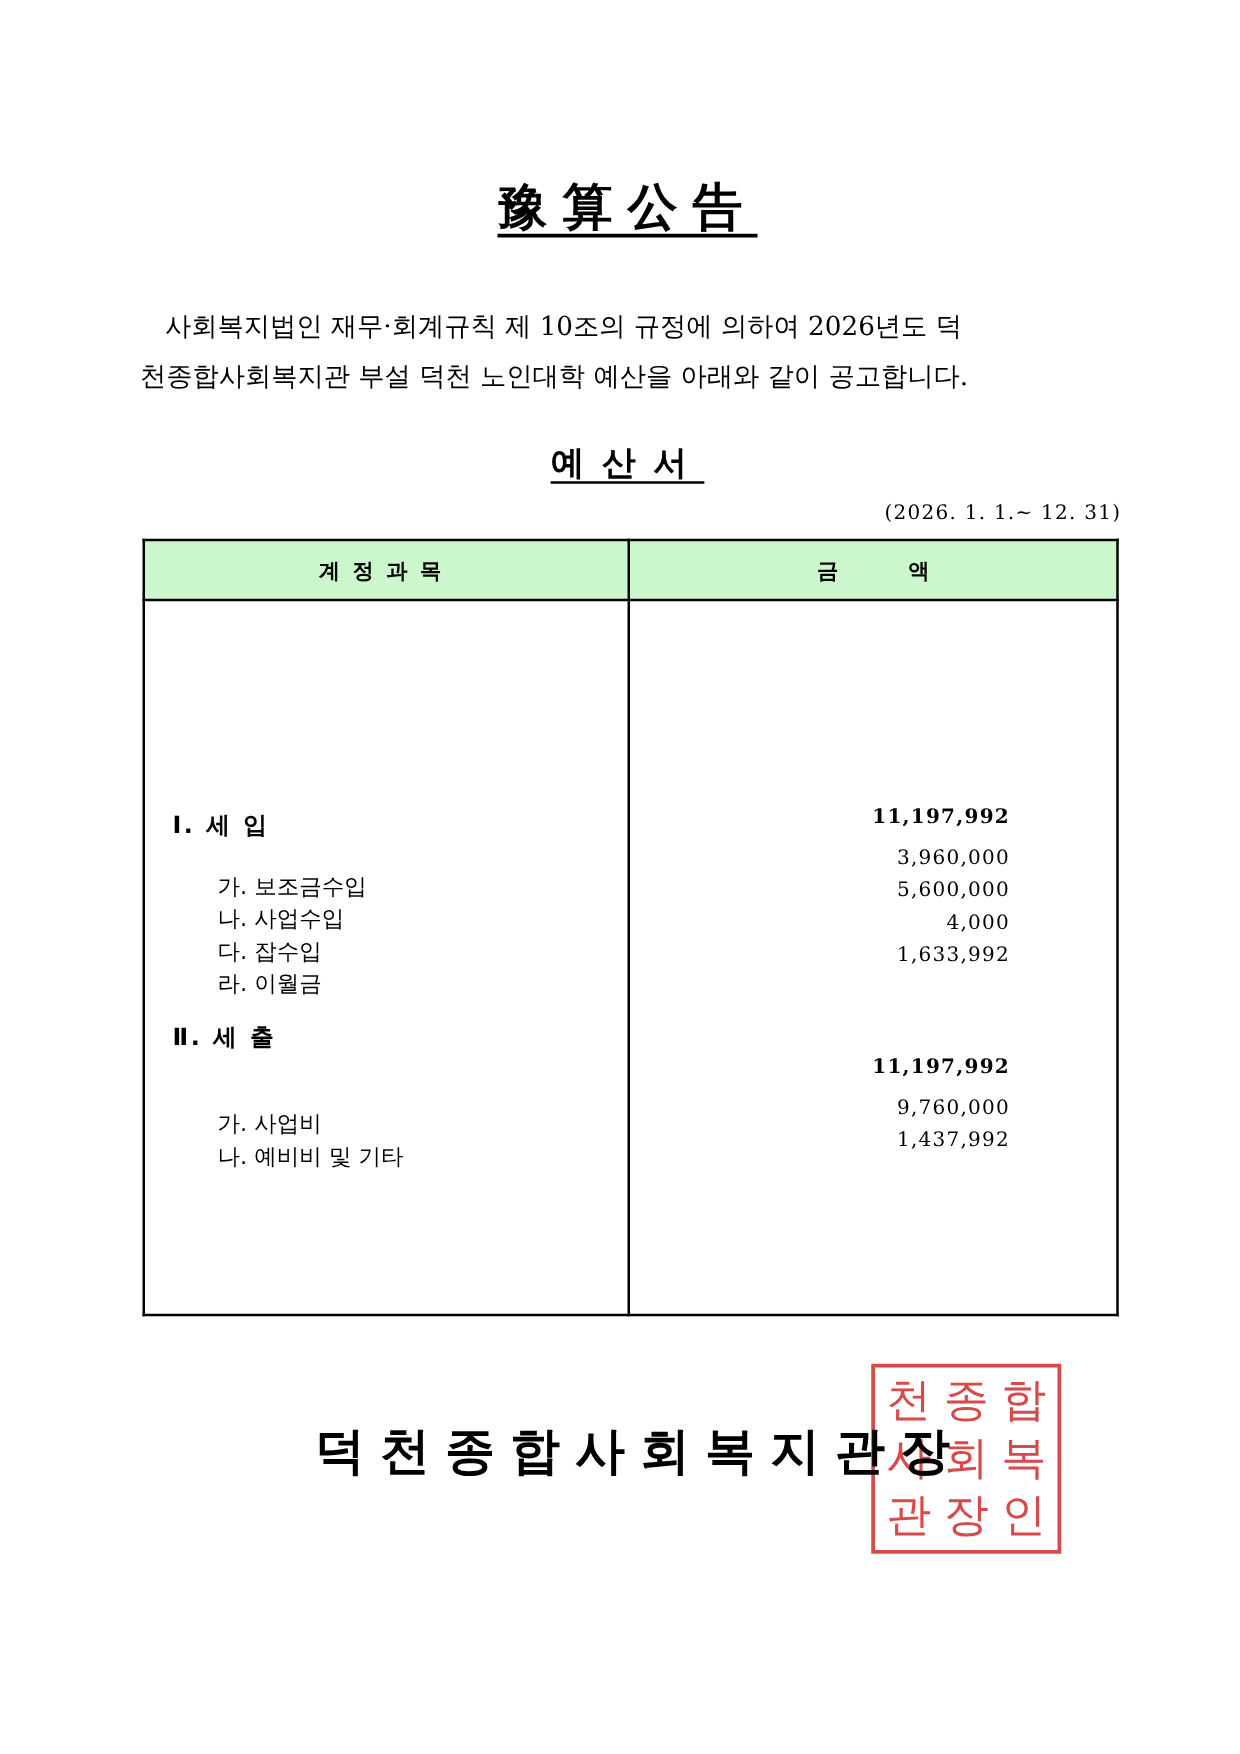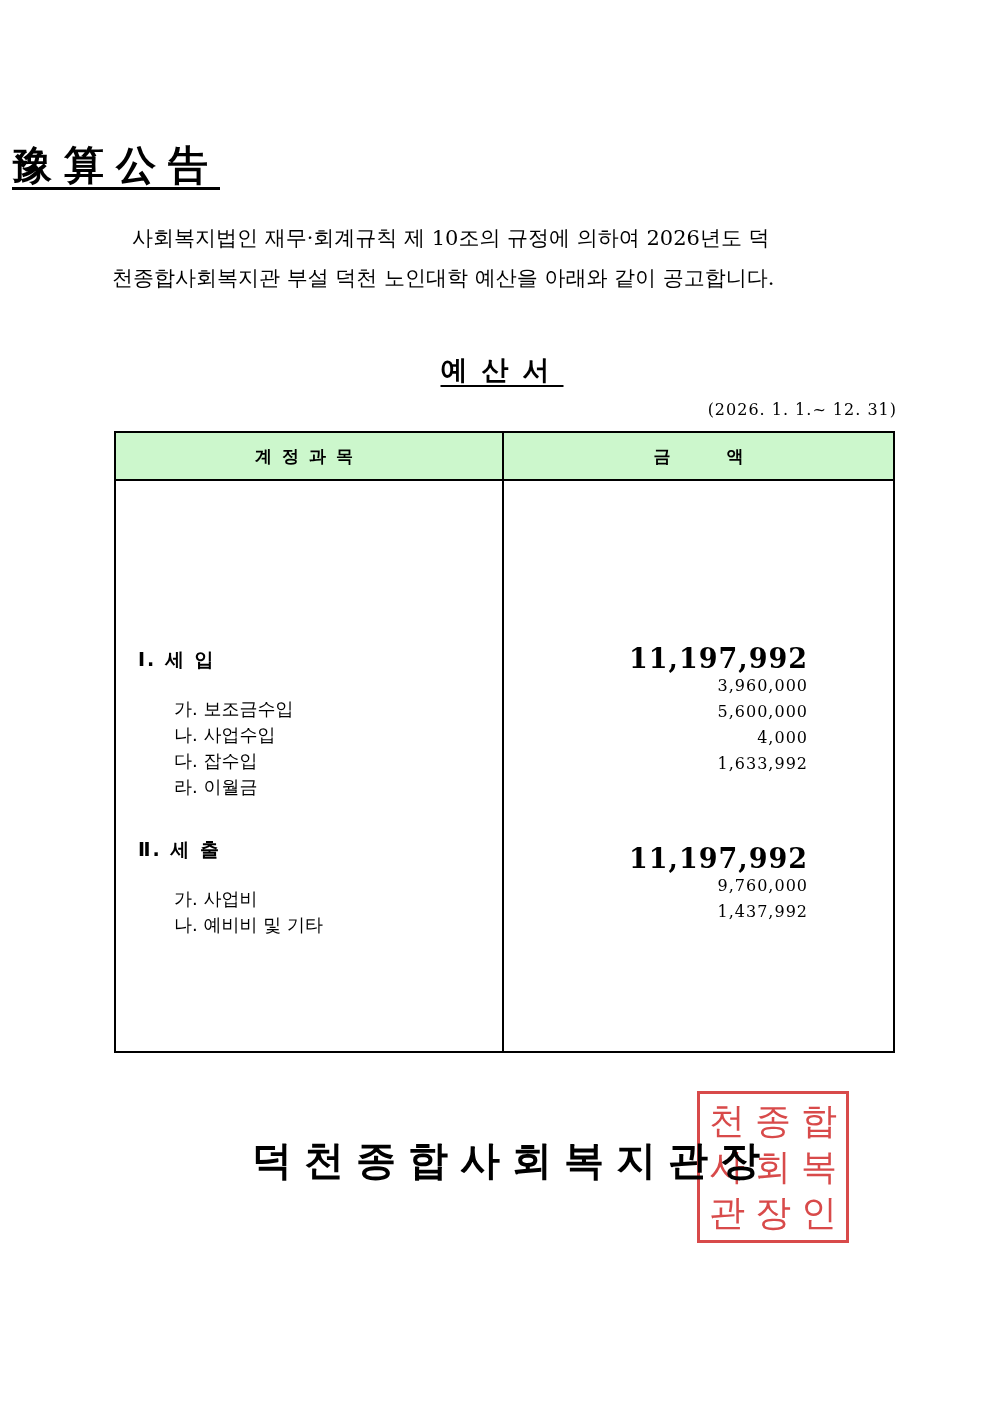--- a/index.html
+++ b/index.html
@@ -1,24 +1,24 @@
 <!DOCTYPE html>
 <html><head>
 <meta charset="utf-8">
 <style>
   html, body { margin: 0; padding: 0; background: #ffffff; }
   body { width: 992px; height: 1403px; position: relative; overflow: hidden;
          font-family: "DejaVu Serif", "Liberation Serif", serif; color: #000; }
 
-  .title { position: absolute; left: 0; width: 992px; top: 138px; text-align: left; }
+  .title { position: absolute; left: 0; width: 992px; top: 138px; text-align: center; }
   .title span { font-size: 40px; font-weight: bold; letter-spacing: 12px;
                 text-decoration: underline; text-decoration-thickness: 3px; text-underline-offset: 8px;
                 padding-left: 12px; }
 
-  .intro { position: absolute; left: 112px; top: 218px; width: 790px;
+  .intro { position: absolute; left: 112px; top: 241px; width: 790px;
            font-size: 21px; line-height: 40px; text-align: justify; }
   .intro p { margin: 0; }
   .intro .line1 { text-indent: 20px; }
 
   .subtitle { position: absolute; left: 0; width: 1004px; top: 352px; text-align: center; }
   .subtitle span { font-size: 27px; font-weight: bold; letter-spacing: 14px;
                    text-decoration: underline; text-decoration-thickness: 2px; text-underline-offset: 6px;
                    font-family: "DejaVu Sans", sans-serif; }
 
   .period { position: absolute; right: 95px; top: 400px; font-size: 16px; letter-spacing: 1px; }
@@ -30,21 +30,21 @@
                           font-size: 17px; font-weight: bold; }
   th.col-account { width: 384px; letter-spacing: 10px; }
   th.col-amount span.gap { display: inline-block; width: 56px; }
   table.budget tbody td { vertical-align: top; position: relative; padding: 0; }
 
   .cell-inner { position: relative; height: 570px; }
   .entry { position: absolute; font-size: 19px; }
   .section-label { font-family: "DejaVu Sans", sans-serif; font-weight: bold; font-size: 19px; letter-spacing: 2px; }
   .sub-label { font-family: "DejaVu Sans", sans-serif; font-size: 18px; margin-top: 18px; }
   .amount { position: absolute; right: 85px; text-align: right; font-size: 16px; letter-spacing: 1px; }
-  .amount.total { font-weight: bold; font-size: 27px; }
+  .amount.total { font-weight: bold; font-size: 16px; }
 
   .signature { position: absolute; left: 252px; top: 1133px; font-family: "DejaVu Sans", sans-serif;
                font-size: 40px; font-weight: bold; letter-spacing: 12px; z-index: 2; }
 
   .seal { position: absolute; left: 697px; top: 1091px; width: 152px; height: 152px;
           border: 3px solid #d84a4a; box-sizing: border-box; z-index: 1;
           display: grid; grid-template-columns: repeat(3, 1fr); grid-template-rows: repeat(3, 1fr);
           grid-auto-flow: column; direction: rtl; padding: 4px; }
   .seal span { color: #d84a4a; font-family: "DejaVu Sans", sans-serif; font-size: 36px;
                display: flex; align-items: center; justify-content: center; direction: ltr;
@@ -80,21 +80,21 @@
   <tbody>
     <tr>
       <td>
         <div class="cell-inner">
           <div class="entry section-label" style="left:22px; top:166px;">Ⅰ. 세 입</div>
           <div class="entry sub-label" style="left:58px; top:198px;">가. 보조금수입</div>
           <div class="entry sub-label" style="left:58px; top:224px;">나. 사업수입</div>
           <div class="entry sub-label" style="left:58px; top:250px;">다. 잡수입</div>
           <div class="entry sub-label" style="left:58px; top:276px;">라. 이월금</div>
 
-          <div class="entry section-label" style="left:22px; top:356px;">Ⅱ. 세 출</div>
+          <div class="entry section-label" style="left:22px; top:336px;">Ⅱ. 세 출</div>
           <div class="entry sub-label" style="left:58px; top:388px;">가. 사업비</div>
           <div class="entry sub-label" style="left:58px; top:414px;">나. 예비비 및 기타</div>
         </div>
       </td>
       <td>
         <div class="cell-inner">
           <div class="amount total" style="top:162px;">11,197,992</div>
           <div class="amount" style="top:195px;">3,960,000</div>
           <div class="amount" style="top:221px;">5,600,000</div>
           <div class="amount" style="top:247px;">4,000</div>

